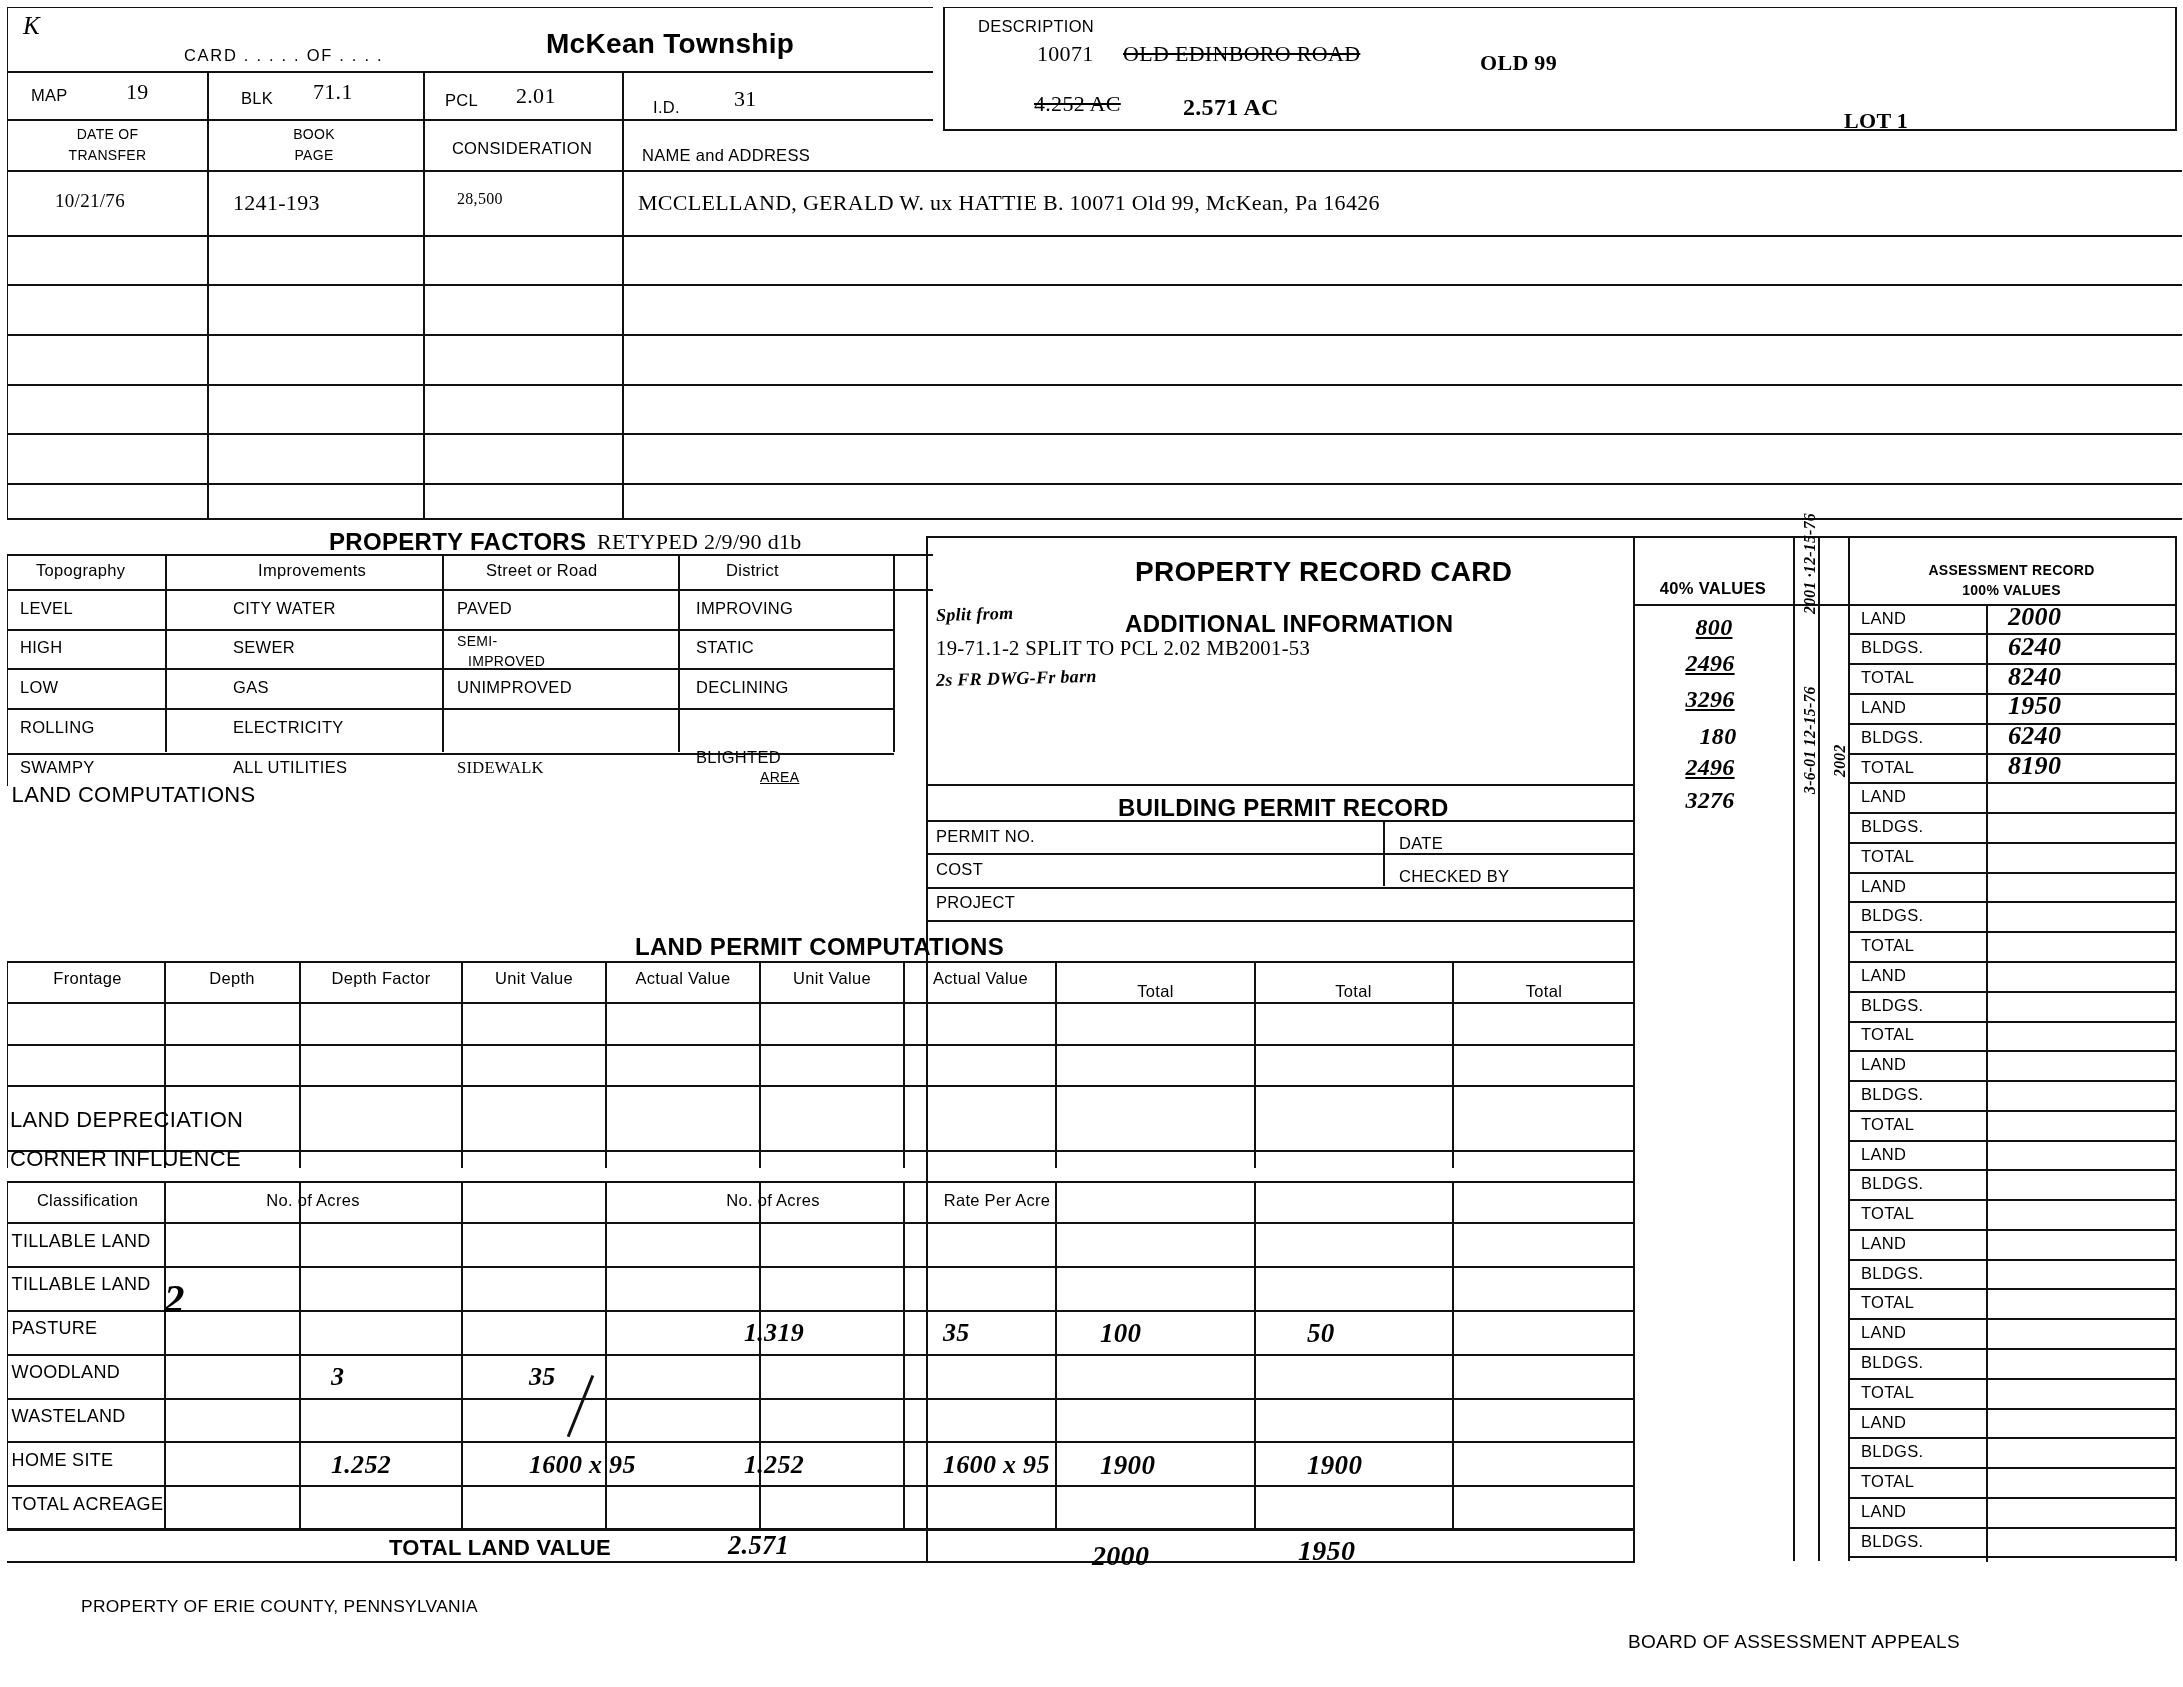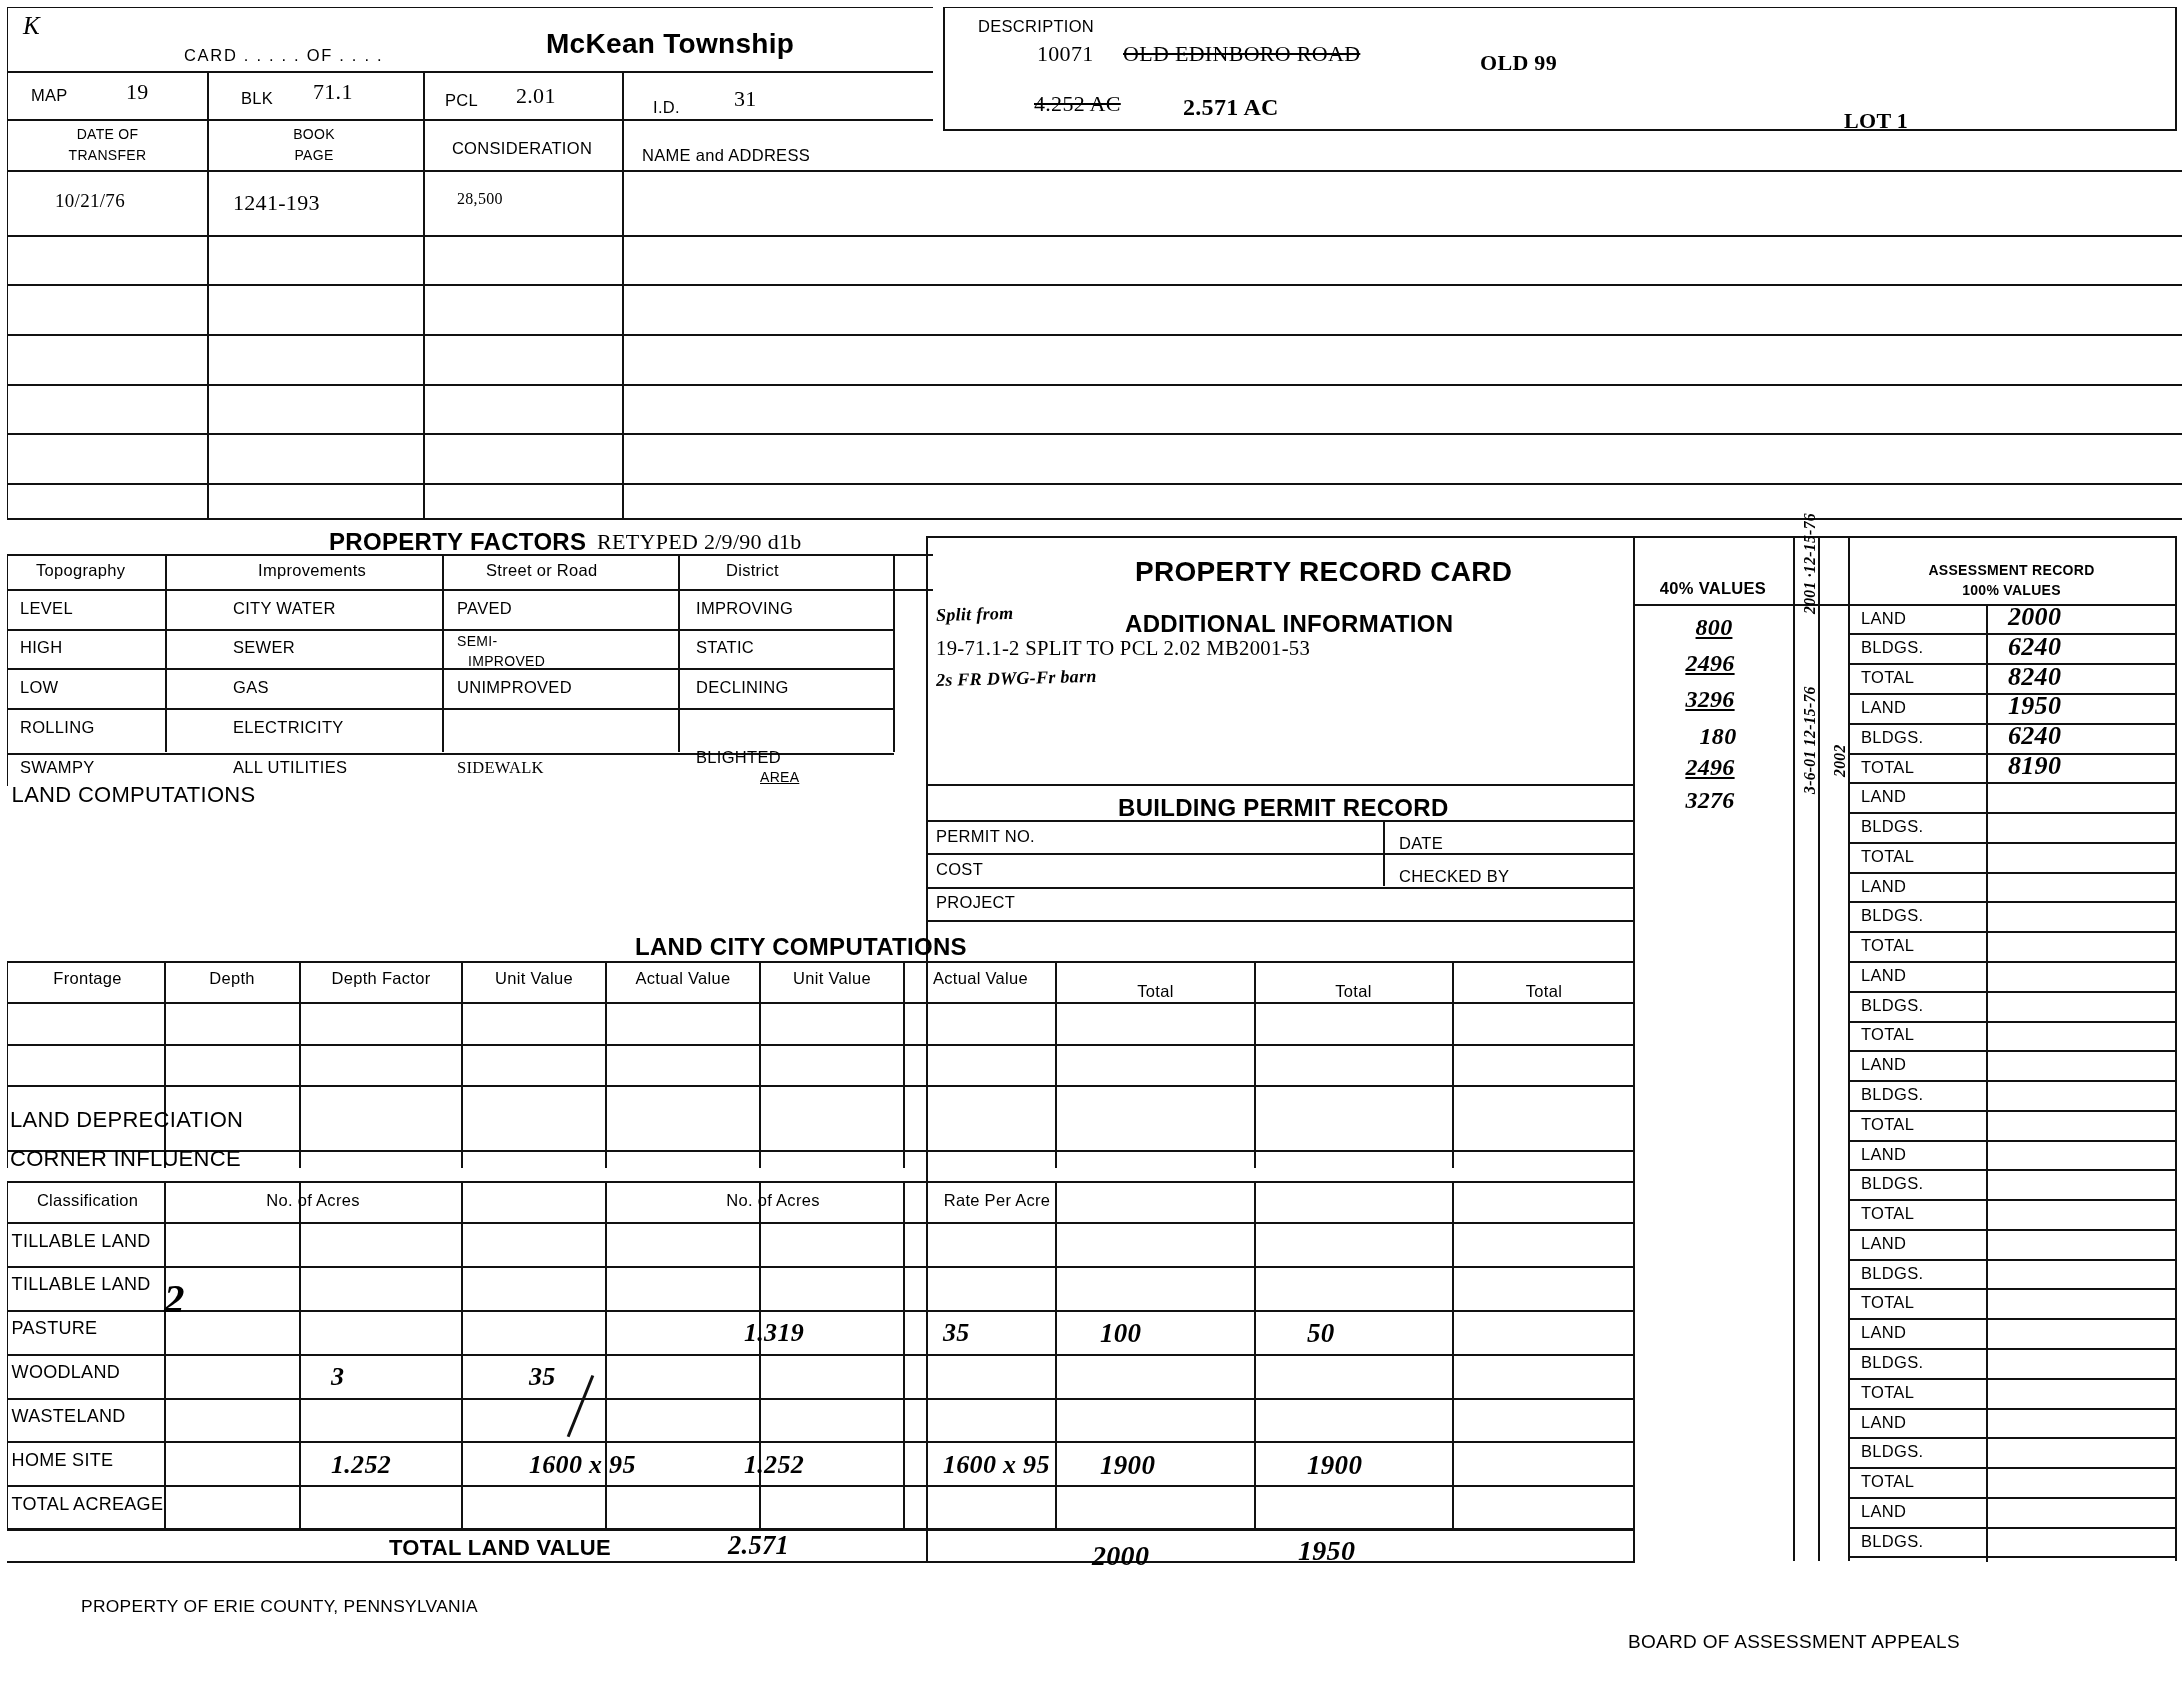--- a/index.html
+++ b/index.html
@@ -72,20 +72,21 @@
   <div class="ln h" style="left:6.6px;top:284px;width:2175px;"></div>
   <div class="ln h" style="left:6.6px;top:334px;width:2175px;"></div>
   <div class="ln h" style="left:6.6px;top:384px;width:2175px;"></div>
   <div class="ln h" style="left:6.6px;top:433px;width:2175px;"></div>
   <div class="ln h" style="left:6.6px;top:483px;width:2175px;"></div>
   <div class="ln h" style="left:6.6px;top:518px;width:2175px;"></div>
 
   <div class="txt mono" style="left:55px;top:190px;font-size:19px;">10/21/76</div>
   <div class="txt mono" style="left:233px;top:190px;font-size:22px;">1241-193</div>
   <div class="txt mono" style="left:457px;top:190px;font-size:16px;">28,500</div>
+  <div class="txt mono" style="left:638px;top:190px;font-size:22px;">MCCLELLAND, GERALD W. ux HATTIE B.   10071 Old 99, McKean, Pa 16426</div>
 
   <div class="txt bold" style="left:329px;top:528px;font-size:24px;">PROPERTY FACTORS</div>
   <div class="txt mono" style="left:597px;top:529px;font-size:22px;">RETYPED 2/9/90 d1b</div>
 
   <div class="ln h" style="left:6.6px;top:554px;width:926px;"></div>
   <div class="ln h" style="left:926px;top:536px;width:1250px;"></div>
   <div class="ln h" style="left:6.6px;top:589px;width:926px;"></div>
   <div class="ln v" style="left:6.6px;top:554px;height:232px;"></div>
   <div class="ln v" style="left:165px;top:554px;height:198px;"></div>
   <div class="ln v" style="left:442px;top:554px;height:198px;"></div>
@@ -242,21 +243,21 @@
       <div class="ln h" style="left: 1848px; top: 1467px; width: 327px;"></div>
       <div class="txt small" style="left: 1861px; top: 1442px;">BLDGS.</div>
       <div class="ln h" style="left: 1848px; top: 1497px; width: 327px;"></div>
       <div class="txt small" style="left: 1861px; top: 1472px;">TOTAL</div>
       <div class="ln h" style="left: 1848px; top: 1527px; width: 327px;"></div>
       <div class="txt small" style="left: 1861px; top: 1502px;">LAND</div>
       <div class="ln h" style="left: 1848px; top: 1556px; width: 327px;"></div>
       <div class="txt small" style="left: 1861px; top: 1532px;">BLDGS.</div>
     </div>
 
-  <div class="txt bold" style="left:635px;top:933px;font-size:24px;">LAND CITY COMPUTATIONS</div>
+  <div class="txt bold" style="left:635px;top:933px;font-size:24px;">LAND PERMIT COMPUTATIONS</div>
   <div class="ln h" style="left:6.6px;top:961px;width:1628px;"></div>
   <div class="ln h" style="left:6.6px;top:1002px;width:1628px;"></div>
   <div class="ln h" style="left:6.6px;top:1044px;width:1628px;"></div>
   <div class="ln h" style="left:6.6px;top:1085px;width:1628px;"></div>
   <div class="ln h" style="left:6.6px;top:1150px;width:1628px;"></div>
 
   <div class="ln v" style="left:6.6px;top:961px;height:207px;"></div>
   <div class="ln v" style="left:164px;top:961px;height:207px;"></div>
   <div class="ln v" style="left:299px;top:961px;height:207px;"></div>
   <div class="ln v" style="left:461px;top:961px;height:207px;"></div>

